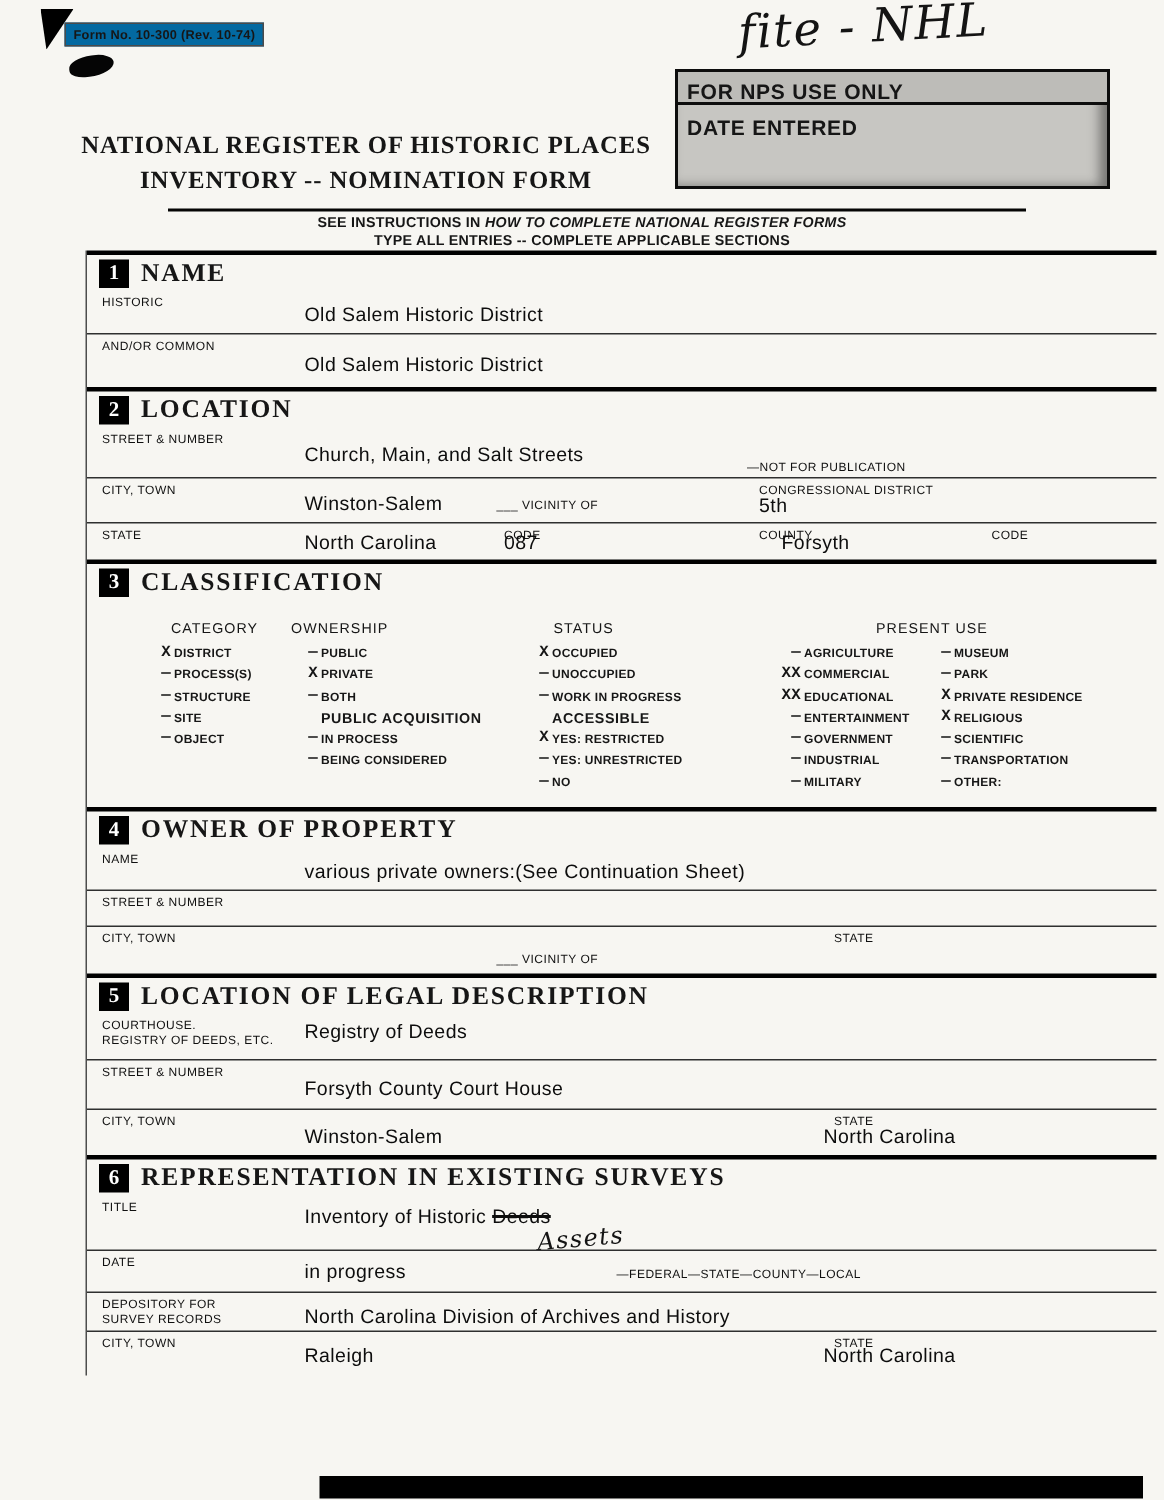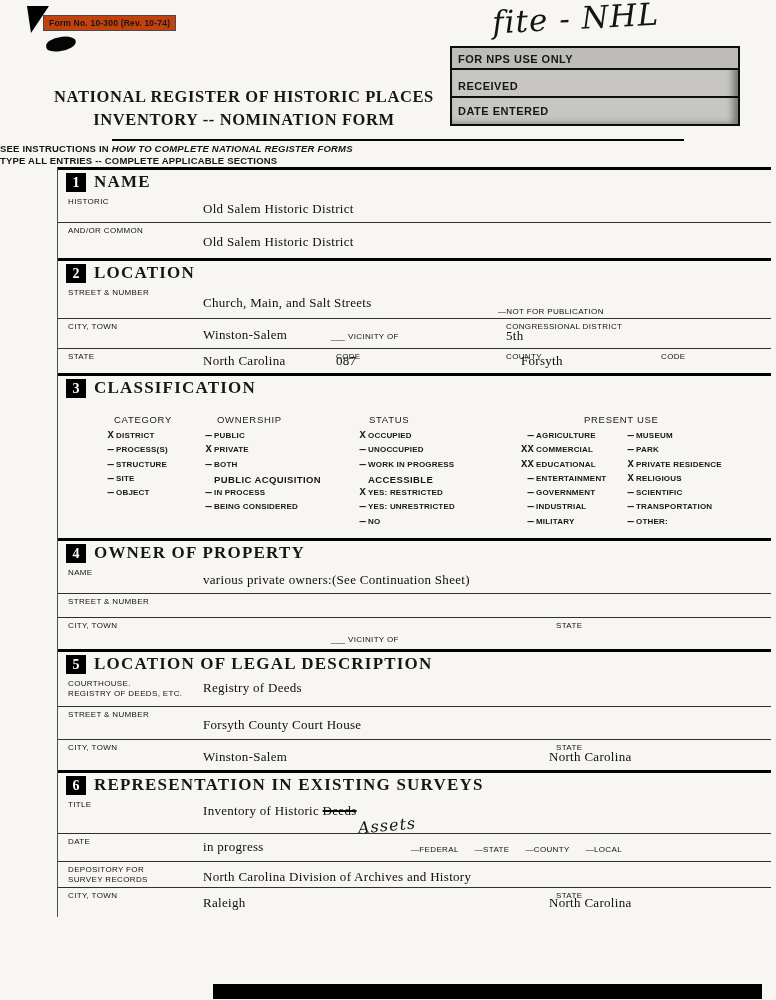--- a/index.html
+++ b/index.html
@@ -1,73 +1,72 @@
 <!DOCTYPE html>
 <html><head>
 <meta charset="utf-8">
 <style>
 *{margin:0;padding:0;box-sizing:border-box}
 body{background:#9a9a9a;font-family:"Liberation Sans",sans-serif}
 .page{position:relative;width:776px;height:1000px;margin:0 auto;background:#f7f6f2;color:#161616;overflow:hidden}
 .hw{font-family:"DejaVu Serif",serif;font-style:italic}
-.form-no{position:absolute;top:15px;left:43px;border:1px solid #4a4a4a;padding:2px 5px;font-size:8.5px;font-weight:bold;letter-spacing:.2px;background:#c2410c;z-index:2}
+.form-no{position:absolute;top:15px;left:43px;border:1px solid #4a4a4a;padding:2px 5px;font-size:8.5px;font-weight:bold;letter-spacing:.2px;background:#0369a1;z-index:2}
 .corner-mark{position:absolute;top:6px;left:27px;width:22px;height:27px;background:#000;clip-path:polygon(0 0,100% 0,18% 100%)}
 .ink-blob{position:absolute;top:37px;left:46px;width:30px;height:14px;background:#050505;border-radius:55% 45% 60% 40%;transform:rotate(-7deg)}
 .hand-note{position:absolute;top:0;left:492px;font-size:31px;transform:rotate(-3deg);letter-spacing:1px;color:#141414}
 .dept{position:absolute;top:41px;left:52px;width:392px;text-align:center}
 .dept-1{font-size:11.5px;font-weight:bold;letter-spacing:.4px}
 .dept-2{font-size:9.5px;font-weight:bold;letter-spacing:.7px;margin-top:4px}
 .nps-box{position:absolute;top:46px;left:450px;width:290px;height:80px;border:2px solid #0d0d0d;background:#c7c6c2;box-shadow:inset -5px 0 7px rgba(40,40,40,.5)}
-.nps-row{font-size:11px;font-weight:bold;letter-spacing:.5px;padding-left:6px}
+.nps-row{font-size:14px;font-weight:bold;letter-spacing:.5px;padding-left:6px}
 .nps-r1{height:22px;border-bottom:2px solid #0d0d0d;background:#bdbcb8;padding-top:5px}
 .nps-r2{height:28px;border-bottom:2px solid #0d0d0d;padding-top:10px}
 .nps-r3{height:36px;padding-top:7px}
 .main-title{position:absolute;top:87px;left:28px;width:432px;text-align:center;font-family:"Liberation Serif",serif;font-weight:bold}
 .mt1,.mt2{font-size:16.5px;letter-spacing:.6px}
 .mt2{margin-top:3px}
 .instr-rule{position:absolute;top:139px;left:112px;width:572px;height:2px;background:#050505}
-.instr{position:absolute;top:143px;left:0;width:776px;font-weight:bold}
+.instr{position:absolute;top:143px;left:0;width:776px;text-align:center;font-weight:bold}
 .instr div{font-size:9.5px;line-height:11.5px;letter-spacing:.2px}
 .instr .em{font-style:italic}
 .body{position:absolute;top:167px;left:57px;width:714px;border-left:1px solid #4d4d4d}
 .section{border-top:3px solid #000}
 .sec-head{display:flex;align-items:center;gap:8px;height:24px;padding-left:8px}
 .sec-num{flex:0 0 auto;width:20px;height:19px;background:#000;color:#fff;font-family:"Liberation Serif",serif;font-weight:bold;font-size:14px;line-height:19px;text-align:center}
 .sec-title{font-family:"Liberation Serif",serif;font-weight:bold;font-size:17px;letter-spacing:1.2px;white-space:nowrap}
 .frow{position:relative;padding:3px 0 0 10px}
 .line{border-top:1px solid #2f2f2f}
 .flabel{font-size:8px;font-weight:normal;letter-spacing:.35px;color:#101010;white-space:nowrap}
-.fvalue{position:absolute;left:145px;font-family:Liberation Serif, serif;font-size:13px;letter-spacing:.3px;color:#0d0d0d;white-space:nowrap}
+.fvalue{position:absolute;left:145px;font-family:Liberation Sans, sans-serif;font-size:13px;letter-spacing:.3px;color:#0d0d0d;white-space:nowrap}
 .abs{position:absolute}
 .class-grid{position:relative;height:138px}
 .chead{position:absolute;top:14px;font-size:9.5px;font-weight:normal;letter-spacing:.7px}
 .ccol{position:absolute;top:31px}
 .citem{position:relative;padding-left:15px;height:14.3px;font-size:8px;font-weight:bold;letter-spacing:.2px;white-space:nowrap}
 .cmark{position:absolute;right:calc(100% - 13px);top:-2px;font-family:"Liberation Mono","DejaVu Sans Mono",monospace;font-size:10.5px;font-weight:bold}
 .csub{padding-left:15px;height:14.3px;font-size:9.5px;font-weight:bold;letter-spacing:.4px;white-space:nowrap}
 .struck{text-decoration:line-through;text-decoration-thickness:2px}
 .hand-small{position:absolute;font-size:16px;transform:rotate(-5deg);letter-spacing:1px;color:#141414}
-.levels{position:absolute;left:353px;bottom:7px;display:flex;gap:16px}
+.levels{position:absolute;left:353px;bottom:7px;display:flex;}
 .lbl2{line-height:10px}
 .bottom-bar{position:absolute;top:984px;left:213px;width:549px;height:15px;background:#000}
 </style>
 </head>
 <body>
 
 <div class="page">
 
   <div class="corner-mark"></div>
   <div class="form-no">Form No. 10-300 (Rev. 10-74)</div>
   <div class="hand-note hw">fite - NHL</div>
 
   <div class="ink-blob"></div>
 
   <div class="nps-box">
     <div class="nps-row nps-r1">FOR NPS USE ONLY</div>
-    <div class="nps-row nps-r2">RECEIVED</div>
     <div class="nps-row nps-r3">DATE ENTERED</div>
   </div>
 
   <div class="main-title">
     <div class="mt1">NATIONAL REGISTER OF HISTORIC PLACES</div>
     <div class="mt2">INVENTORY -- NOMINATION FORM</div>
   </div>
 
   <div class="instr-rule"></div>
   <div class="instr">
@@ -121,21 +120,21 @@
       </div>
     </div>
 
     <div class="section">
       <div class="sec-head">
         <span class="sec-num">3</span>
         <span class="sec-title">CLASSIFICATION</span>
       </div>
       <div class="class-grid">
         <div class="chead" style="left:56px">CATEGORY</div>
-        <div class="chead" style="left:159px">OWNERSHIP</div>
+        <div class="chead" style="left:136px">OWNERSHIP</div>
         <div class="chead" style="left:311px">STATUS</div>
         <div class="chead" style="left:526px">PRESENT USE</div>
 
         <div class="ccol" style="left:43px">
           <div class="citem"><span class="cmark">X</span><span>DISTRICT</span></div>
           <div class="citem"><span class="cmark">—</span><span>PROCESS(S)</span></div>
           <div class="citem"><span class="cmark">—</span><span>STRUCTURE</span></div>
           <div class="citem"><span class="cmark">—</span><span>SITE</span></div>
           <div class="citem"><span class="cmark">—</span><span>OBJECT</span></div>
         </div>

